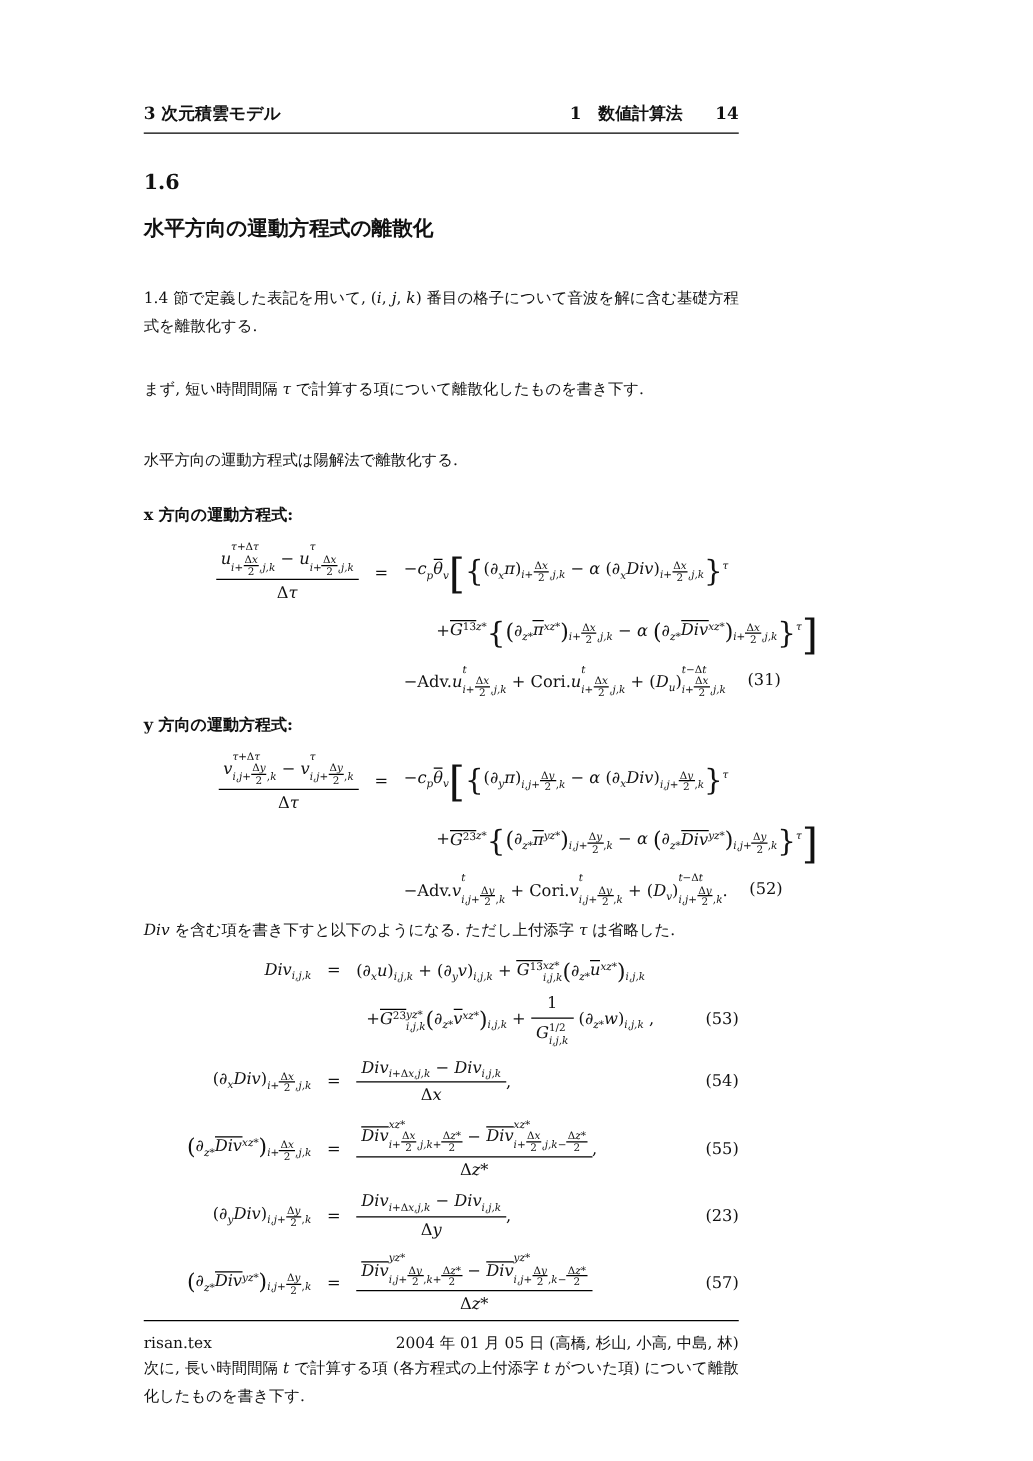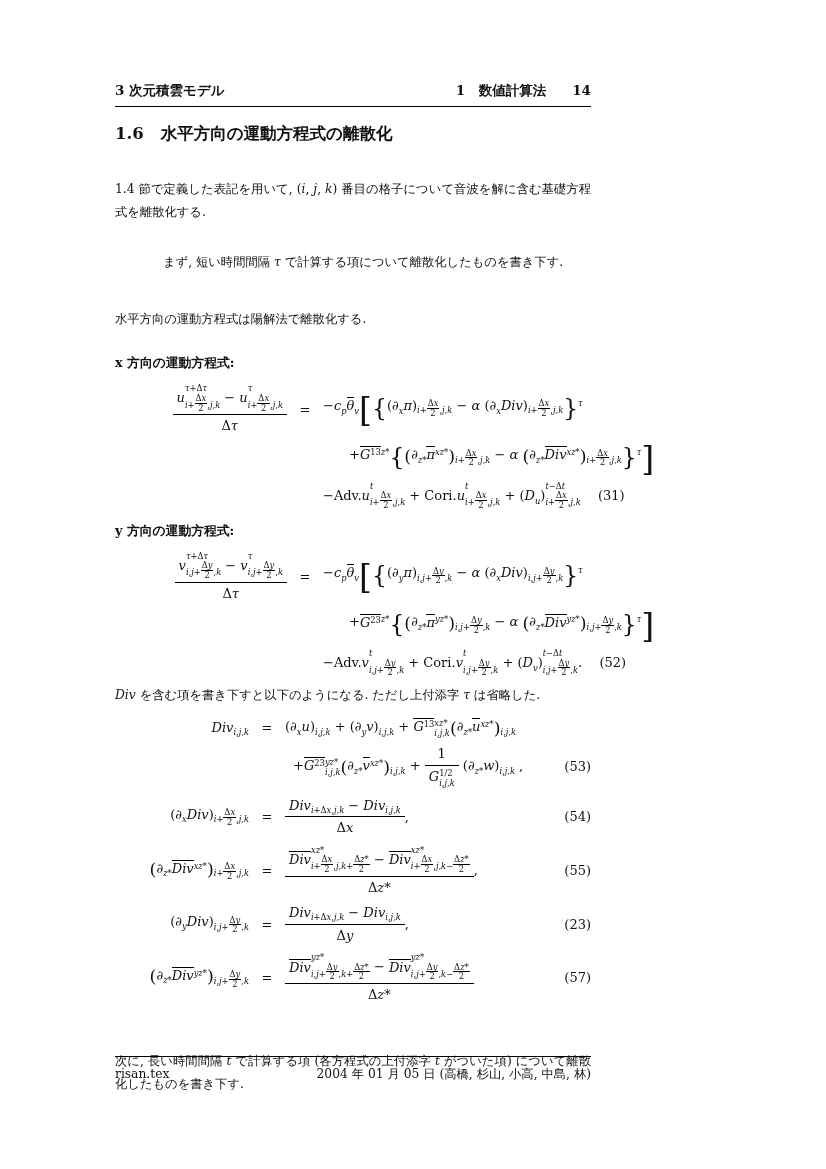--- a/index.html
+++ b/index.html
@@ -8,29 +8,29 @@
     font-family:"DejaVu Serif","Liberation Serif",serif;
     -webkit-font-smoothing:antialiased;
   }
   .page{position:absolute;left:115px;top:0;width:476px;}
   
   .hdr{margin-top:82px;display:flex;justify-content:space-between;align-items:baseline;
        font-weight:bold;font-size:13.5px;gap:43px;}
   .hdr-right{display:flex;gap:26px;align-items:baseline;}
   .rule{border:0;border-top:1.4px solid #000;margin:6px 0 0 0;}
   
-  .sect{margin-top:16px;display:flex;gap:17px;align-items:baseline;
-        font-size:16.5px;font-weight:bold;}
+  .sect{margin-top:29px;display:flex;gap:17px;align-items:baseline;
+        font-size:16.5px;font-weight:bold;flex-direction:column;}
   
   .para{font-size:12.3px;line-height:1.9;margin:0;text-align:justify;}
   .p-intro{margin-top:33px;}
-  .p-short{margin-top:26px;margin-left:48px;}
+  .p-short{margin-top:26px;}
   .p-expl{margin-top:34px;}
   .p-div{margin:4px 0 2px 0;}
-  .p-close{margin-top:42px;}
+  .p-close{margin-top:26px;}
   .para i{font-family:"DejaVu Serif","Liberation Serif",serif;}
   
   .eqhead{margin-top:24px;font-size:12.8px;font-weight:bold;}
   .eqhead2{margin-top:10px;font-size:12.8px;font-weight:bold;}
   
   .eqblock{margin:7px 0 3px 0;}
   .eqrow{display:grid;align-items:center;}
   .cols51{grid-template-columns:172px 36px 1fr 44px;}
   .cols53{grid-template-columns:134px 36px 1fr 44px;}
   .eqrow > div{padding:3px 0;}

